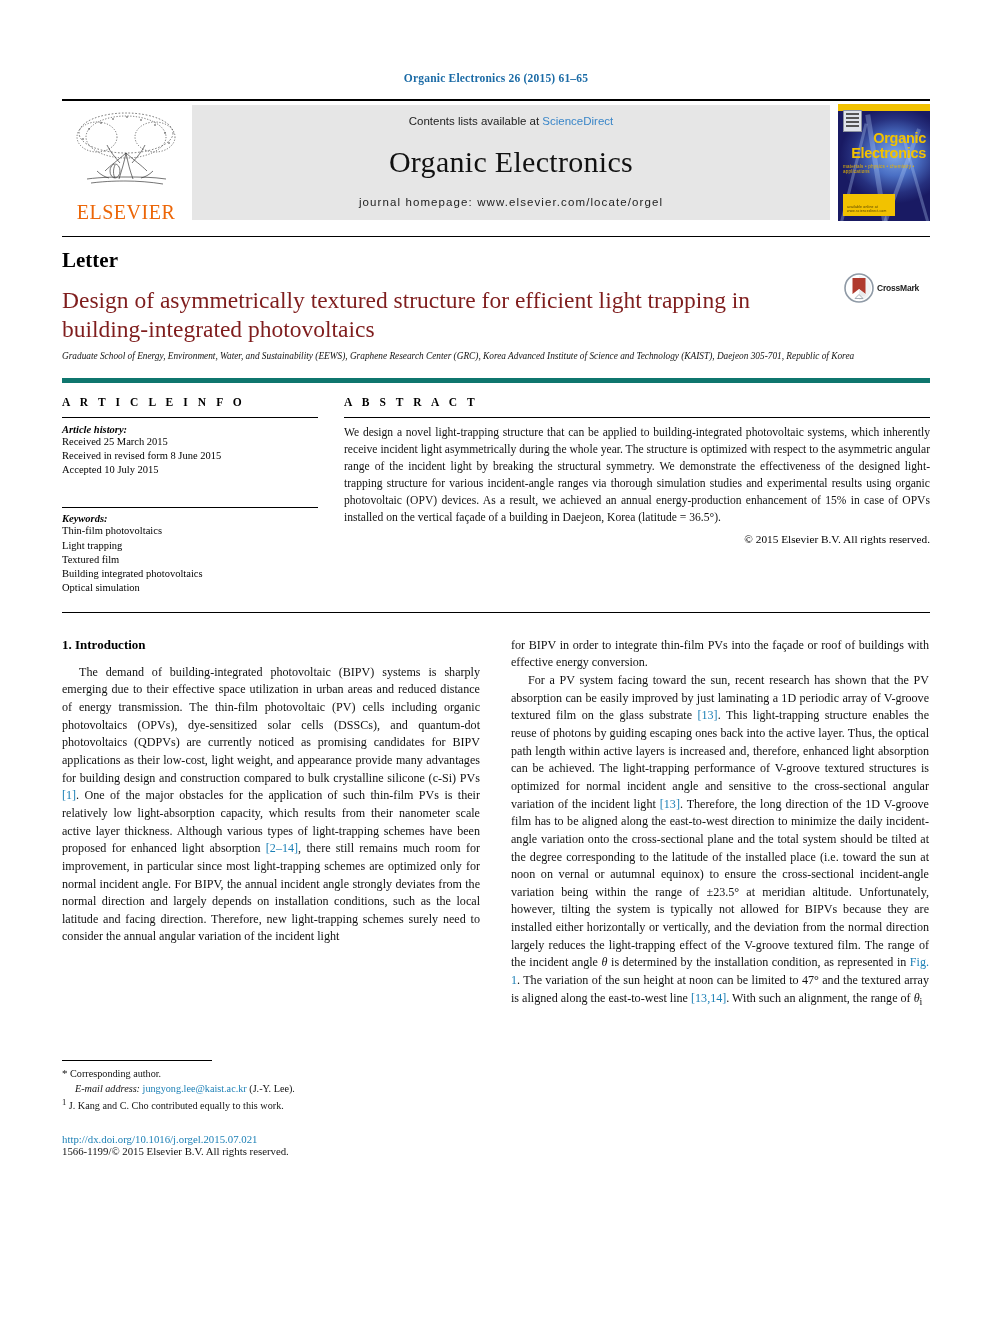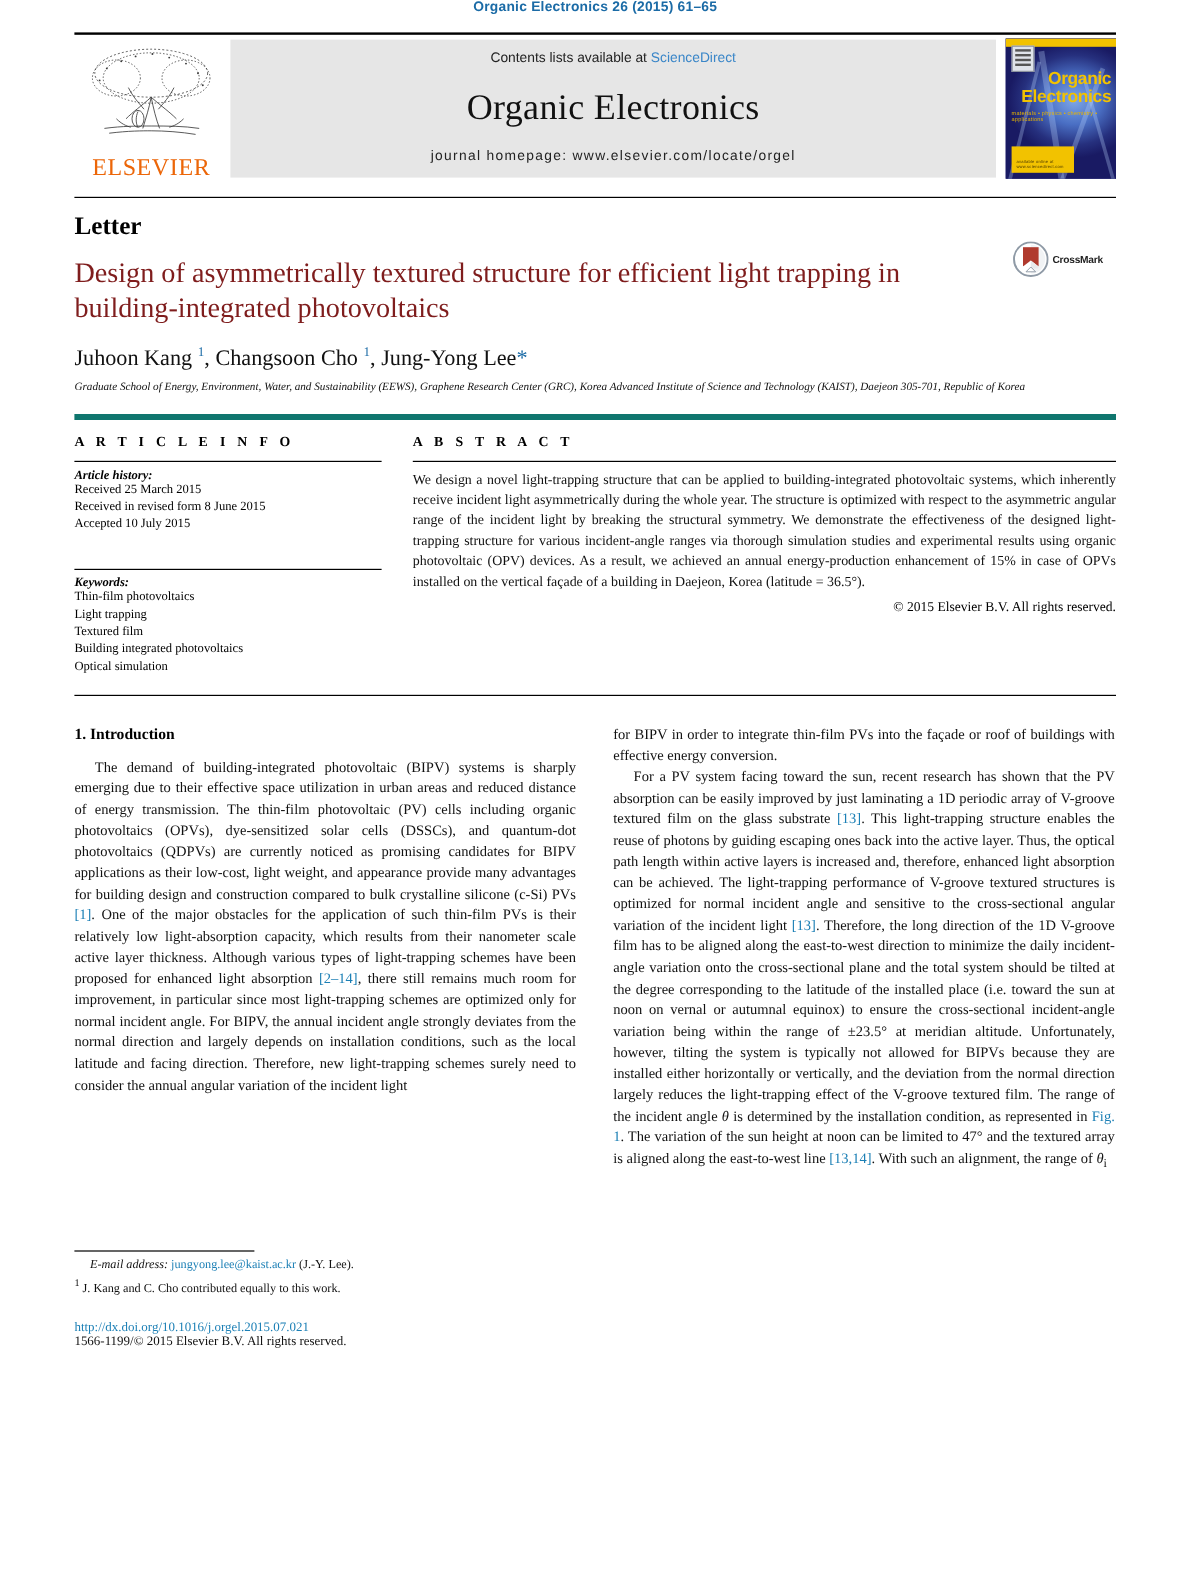--- a/index.html
+++ b/index.html
@@ -19,24 +19,25 @@
     position: relative;
     width: 992px;
     height: 1323px;
     box-sizing: border-box;
     padding: 0 62px;
   }
 
   
   .running-head {
     text-align: center;
-    font-family: Liberation Sans, sans-serif;
+    font-family: Liberation Serif, serif;
     font-size: 11.5px;
     font-weight: bold;
     color: #1b6ba6;
+    padding-top: 72px;
     letter-spacing: 0.2px;
   }
 
   
   .masthead {
     margin-top: 15px;
     border-top: 2px solid #000;
     display: flex;
     align-items: stretch;
     height: 123px;
@@ -389,21 +390,20 @@
         <circle cx="15" cy="15" r="14" fill="#ffffff" stroke="#8f9aa6" stroke-width="1.6"></circle>
         <path d="M15 3 a12 12 0 0 1 0 24 z" fill="#f1f3f5"></path>
         <rect x="8.5" y="5" width="13" height="16" fill="#b03a2e"></rect>
         <path d="M8.5 21 L15 16 L21.5 21 L21.5 23 L8.5 23 Z" fill="#ffffff"></path>
         <path d="M15 16 L21.5 21 L21.5 23 L15 23 Z" fill="#e8eaec"></path>
         <path d="M11 25.5 l4-4 4 4 z" fill="#ffffff" stroke="#8f9aa6" stroke-width="0.8"></path>
       </svg>
       <span class="crossmark-label">CrossMark</span>
     </div>
 
-    <div class="authors">Juhoon Kang <sup>1</sup>, Changsoon Cho <sup>1</sup>, Jung-Yong Lee<span class="star">*</span></div>
     <div class="affiliation">Graduate School of Energy, Environment, Water, and Sustainability (EEWS), Graphene Research Center (GRC), Korea Advanced Institute of Science and Technology (KAIST), Daejeon 305-701, Republic of Korea</div>
   </div>
 
   <div class="info-abstract">
 
     <div class="col-info">
       <div class="sec-head">A R T I C L E   I N F O</div>
       <div class="rule"></div>
       <div class="info-label">Article history:</div>
       <div>
@@ -433,20 +433,21 @@
   <div class="body-rule"></div>
 
   <div class="body-cols">
 
     <div class="bcol" style="height:520px">
       <h2 class="sec-title">1. Introduction</h2>
       <p class="para">The demand of building-integrated photovoltaic (BIPV) systems is sharply emerging due to their effective space utilization in urban areas and reduced distance of energy transmission. The thin-film photovoltaic (PV) cells including organic photovoltaics (OPVs), dye-sensitized solar cells (DSSCs), and quantum-dot photovoltaics (QDPVs) are currently noticed as promising candidates for BIPV applications as their low-cost, light weight, and appearance provide many advantages for building design and construction compared to bulk crystalline silicone (c-Si) PVs <span class="ref">[1]</span>. One of the major obstacles for the application of such thin-film PVs is their relatively low light-absorption capacity, which results from their nanometer scale active layer thickness. Although various types of light-trapping schemes have been proposed for enhanced light absorption <span class="ref">[2–14]</span>, there still remains much room for improvement, in particular since most light-trapping schemes are optimized only for normal incident angle. For BIPV, the annual incident angle strongly deviates from the normal direction and largely depends on installation conditions, such as the local latitude and facing direction. Therefore, new light-trapping schemes surely need to consider the annual angular variation of the incident light</p>
 
       <div class="footnotes">
         <div class="fn-rule"></div>
+        <div class="fn-line"><span style="font-size:11px">*</span> Corresponding author.</div>
         <div class="fn-line" style="padding-left:13px;text-indent:0"><i>E-mail address:</i> <span class="fn-mail">jungyong.lee@kaist.ac.kr</span> (J.-Y. Lee).</div>
         <div class="fn-line"><sup>1</sup> J. Kang and C. Cho contributed equally to this work.</div>
         <div class="doi-block">
           <div class="doi-link">http://dx.doi.org/10.1016/j.orgel.2015.07.021</div>
           <div class="issn-line">1566-1199/© 2015 Elsevier B.V. All rights reserved.</div>
         </div>
       </div>
     </div>
 
     <div class="bcol">

